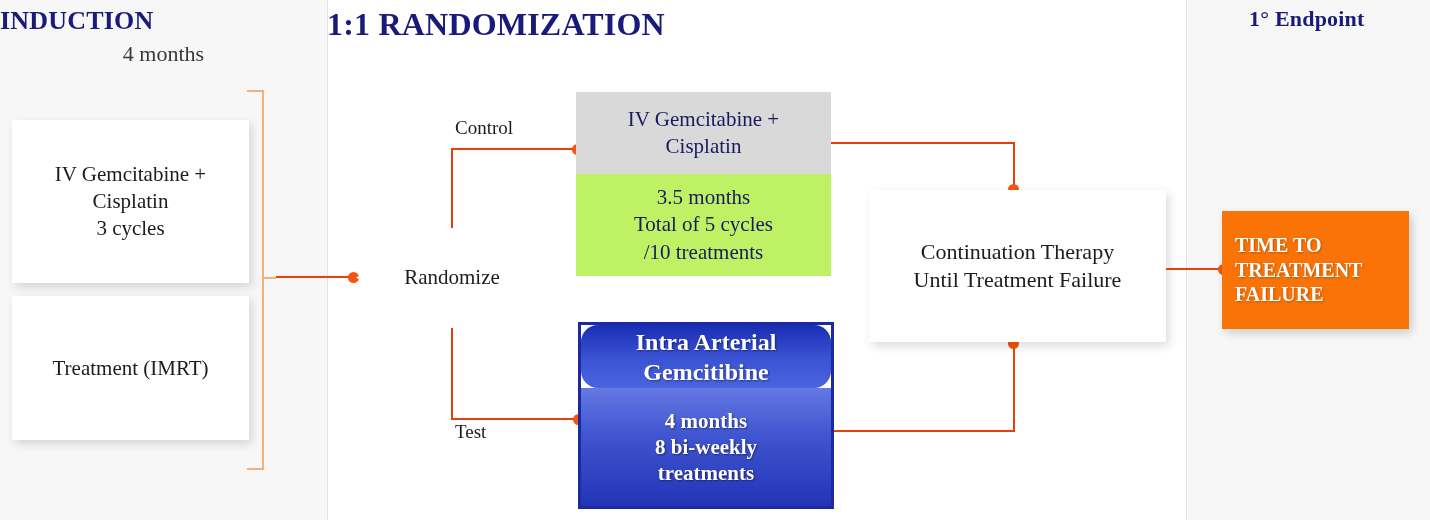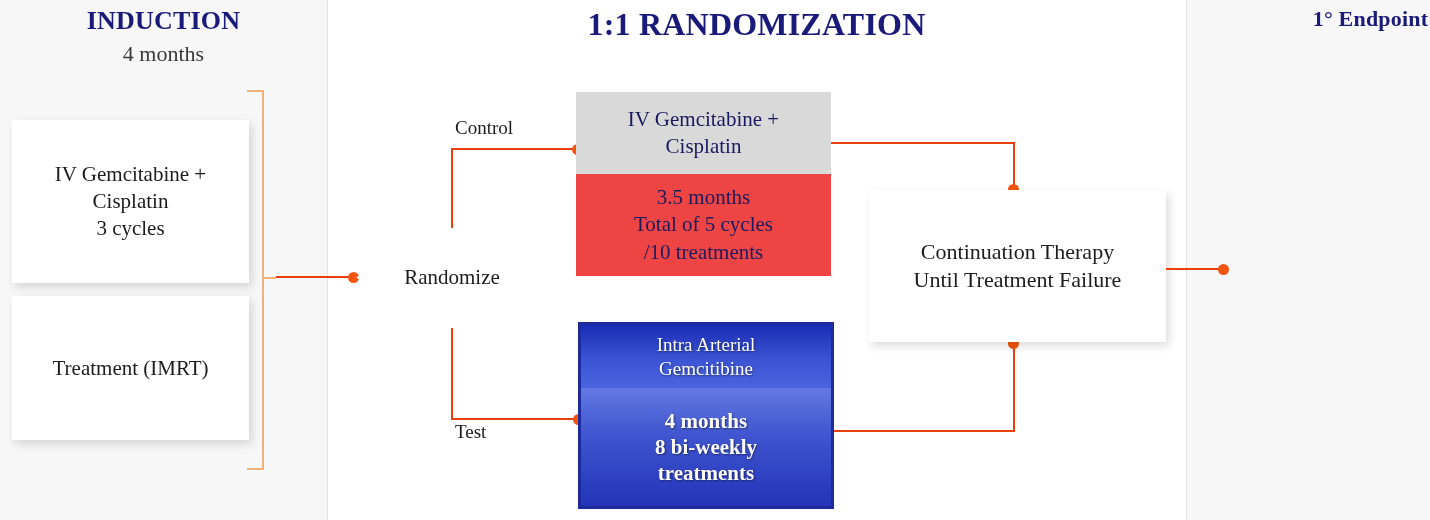--- a/index.html
+++ b/index.html
@@ -32,21 +32,20 @@
     width: 1px;
     height: 520px;
     background: #e3e3e6;
   }
   .div-a { left: 327px; }
   .div-b { left: 1186px; }
 
   
   .hdr {
     position: absolute;
-    text-align: center;
     color: #1a1a7a;
     font-weight: bold;
     letter-spacing: 0.2px;
   }
   #hdr-induction { left: 0;    top: 6px;  width: 327px; font-size: 26px; }
   #hdr-induction-sub {
     position: absolute;
     left: 0; top: 41px; width: 327px;
     text-align: center;
     color: #3a3a3a;
@@ -88,21 +87,21 @@
     background: #d9d9d9;
     display: flex; align-items: center; justify-content: center;
     text-align: center;
     color: #1a1a5e;
     font-size: 21px;
     line-height: 1.3;
   }
   #box-control .seg-bot {
     box-sizing: border-box;
     width: 100%; height: 102px;
-    background: #ef4444;
+    background: #bef264;
     display: flex; align-items: center; justify-content: center;
     text-align: center;
     color: #1a1a5e;
     font-size: 21px;
     line-height: 1.3;
   }
 
   
   #box-test {
     position: absolute;
@@ -111,24 +110,25 @@
     box-sizing: border-box;
     border: 3px solid #1c2a9e;
   }
   #box-test .seg-top {
     box-sizing: border-box;
     width: 100%; height: 63px;
     background: linear-gradient(to bottom, #1a2db5 0%, #3b54d4 55%, #4a63de 100%);
     display: flex; align-items: center; justify-content: center;
     text-align: center;
     color: #ffffff;
-    font-weight: normal;
-    font-size: 19px;
+    font-weight: bold;
+    font-size: 24px;
     line-height: 1.25;
     text-shadow: 1px 1px 2px rgba(0,0,0,0.45);
+    border-radius: 17px;
   }
   #box-test .seg-bot {
     box-sizing: border-box;
     width: 100%; height: 118px;
     background: linear-gradient(to bottom, #6479e2 0%, #4055cf 40%, #2334b8 100%);
     display: flex; align-items: center; justify-content: center;
     text-align: center;
     color: #ffffff;
     font-weight: bold;
     font-size: 21px;
@@ -263,14 +263,15 @@
 
   <div class="line-h" style="left:834px; top:430px; width:181px;"></div>
   <div class="line-v" style="left:1013px; top:344px; height:88px;"></div>
   <div class="dot" style="left:1008px; top:338px;"></div>
 
   <div class="box white-box" id="box-continuation">Continuation Therapy<br>Until Treatment Failure</div>
 
   <div class="line-h" style="left:1166px; top:268px; width:62px;"></div>
   <div class="dot" style="left:1218px; top:264px;"></div>
 
+  <div id="box-endpoint">TIME TO<br>TREATMENT<br>FAILURE</div>
 
 </div>
 
 </body></html>

